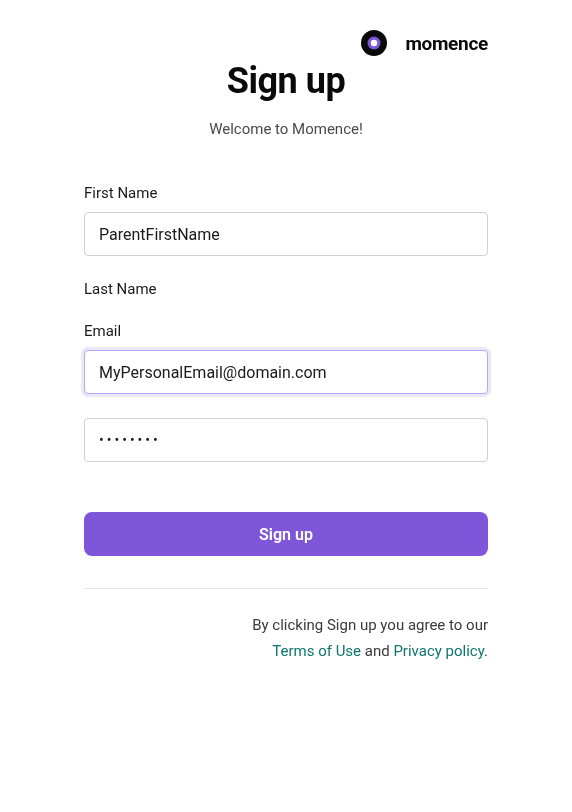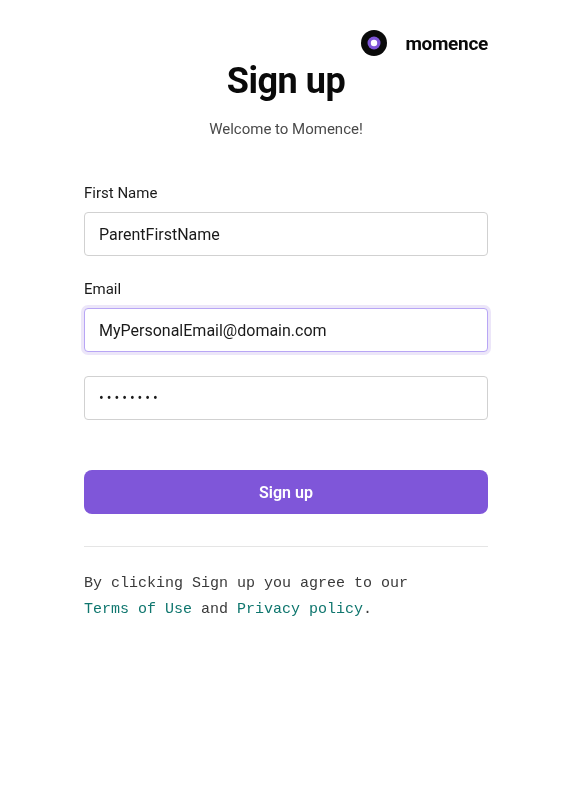--- a/index.html
+++ b/index.html
@@ -93,25 +93,24 @@
       margin-top: 26px;
       font-family: inherit;
     }
     .divider {
       height: 1px;
       background: #e5e5e5;
       margin-top: 32px;
       margin-bottom: 24px;
     }
     .terms-text {
-      text-align: left;
+      text-align: right;
       font-size: 15px;
       color: #3a3a3a;
       line-height: 1.7;
-      font-family: Liberation Mono, monospace;
     }
     .terms-link {
       color: #0f766e;
       text-decoration: none;
       cursor: pointer;
     }
   </style>
 </head>
 <body>
 
@@ -131,20 +130,21 @@
 <h1 class="page-title">Sign up</h1>
 
 <p class="subtitle">Welcome to Momence!</p>
 
 <div class="form-group">
   <label class="form-label">First Name</label>
   <input type="text" class="form-input" value="ParentFirstName" style="">
 </div>
 
 <div class="form-group">
+  <label class="form-label">Last Name</label>
 </div>
 
 <div class="form-group">
   <label class="form-label">Email</label>
   <input type="text" class="form-input focused" value="MyPersonalEmail@domain.com" style="">
 </div>
 
 <div class="form-group">
   <input type="password" class="form-input" value="••••••••" style="">
 </div>

